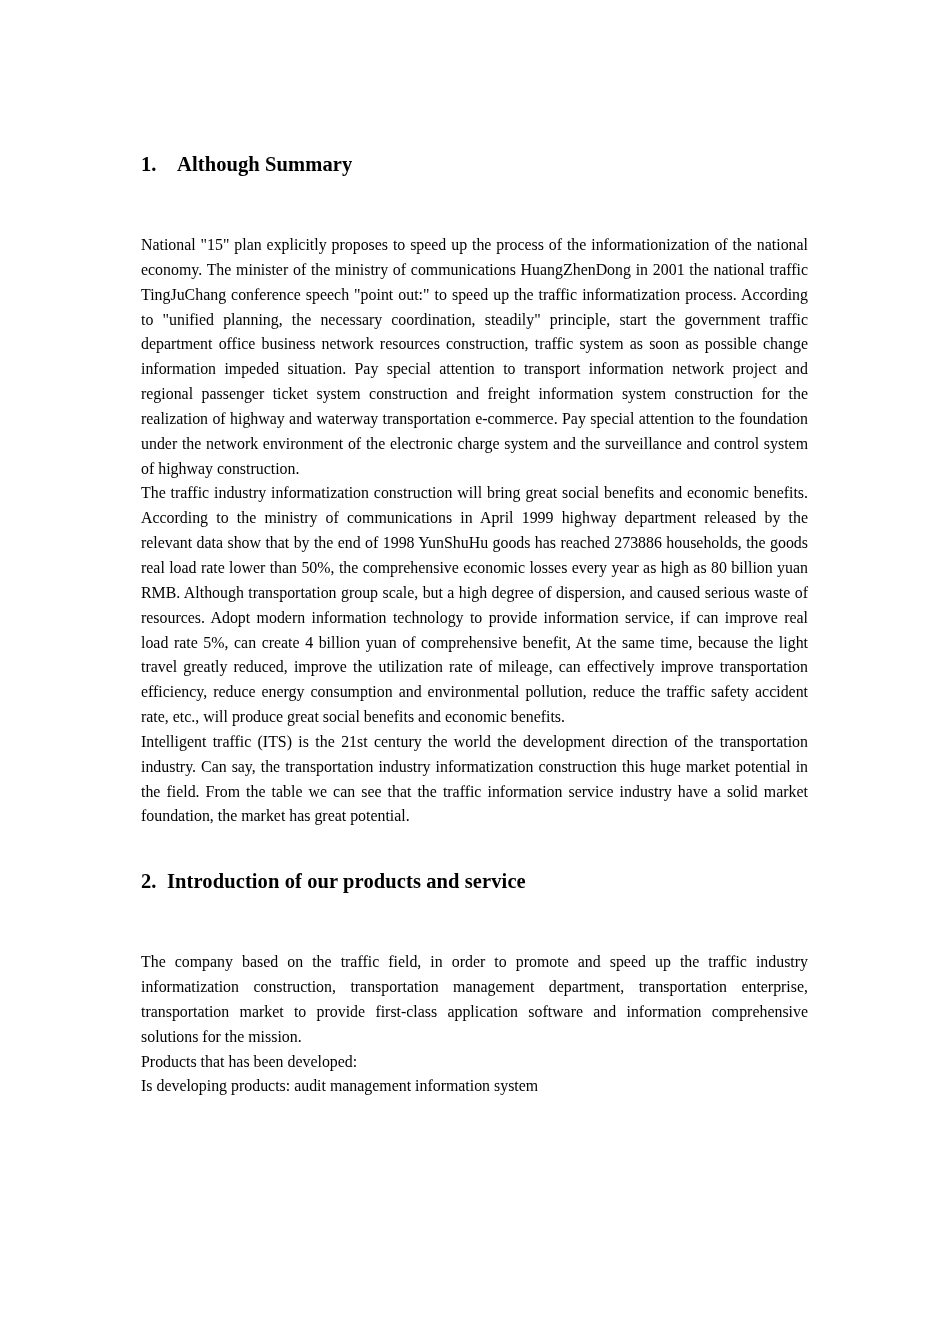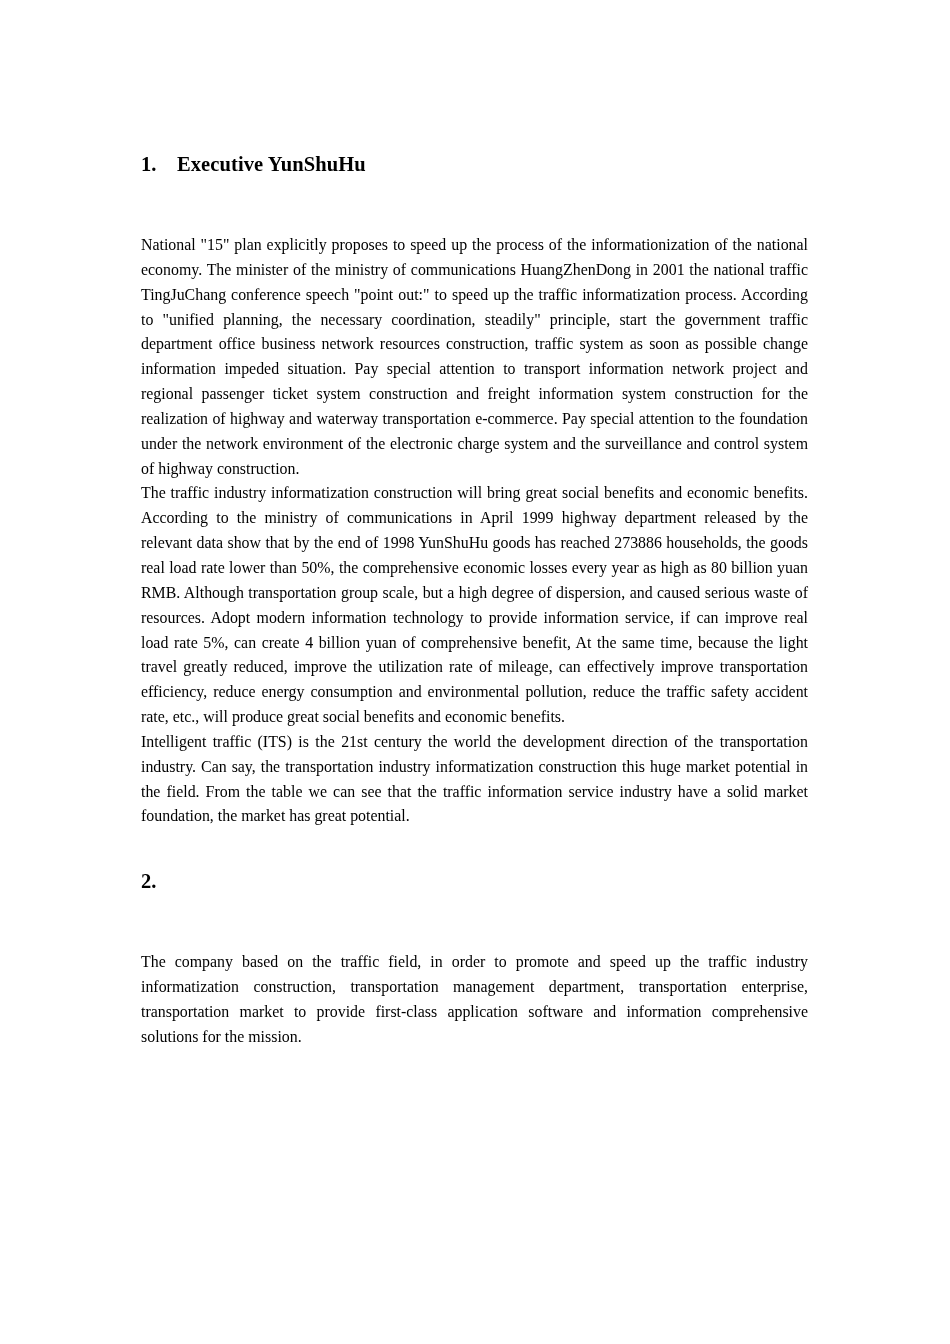--- a/index.html
+++ b/index.html
@@ -83,31 +83,34 @@
   }
 </style>
 </head>
 <body>
 
 <div class="page">
   <div class="content">
 
     <div class="heading" id="heading-1">
       <span class="num">1.</span>
-        <span class="htext">Executive YunShuHu</span>
+        <span class="htext">Although Summary</span>
     </div>
 
     <div class="block-after-heading">
       <p class="para">National "15" plan explicitly proposes to speed up the process of the informationization of the national economy. The minister of the ministry of communications HuangZhenDong in 2001 the national traffic TingJuChang conference speech "point out:" to speed up the traffic informatization process. According to "unified planning, the necessary coordination, steadily" principle, start the government traffic department office business network resources construction, traffic system as soon as possible change information impeded situation. Pay special attention to transport information network project and regional passenger ticket system construction and freight information system construction for the realization of highway and waterway transportation e-commerce. Pay special attention to the foundation under the network environment of the electronic charge system and the surveillance and control system of highway construction.</p>
       <p class="para">The traffic industry informatization construction will bring great social benefits and economic benefits. According to the ministry of communications in April 1999 highway department released by the relevant data show that by the end of 1998 YunShuHu goods has reached 273886 households, the goods real load rate lower than 50%, the comprehensive economic losses every year as high as 80 billion yuan RMB. Although transportation group scale, but a high degree of dispersion, and caused serious waste of resources. Adopt modern information technology to provide information service, if can improve real load rate 5%, can create 4 billion yuan of comprehensive benefit, At the same time, because the light travel greatly reduced, improve the utilization rate of mileage, can effectively improve transportation efficiency, reduce energy consumption and environmental pollution, reduce the traffic safety accident rate, etc., will produce great social benefits and economic benefits.</p>
       <p class="para">Intelligent traffic (ITS) is the 21st century the world the development direction of the transportation industry. Can say, the transportation industry informatization construction this huge market potential in the field. From the table we can see that the traffic information service industry have a solid market foundation, the market has great potential.</p>
     </div>
 
     <div class="heading" id="heading-2">
       <span class="num">2.</span>
+        <span class="htext">Introduction of our products and service</span>
     </div>
 
     <div class="block-after-heading">
       <p class="para">The company based on the traffic field, in order to promote and speed up the traffic industry informatization construction, transportation management department, transportation enterprise, transportation market to provide first-class application software and information comprehensive solutions for the mission.</p>
+      <p class="para last-flush">Products that has been developed:</p>
+      <p class="para last-flush">Is developing products: audit management information system</p>
     </div>
 
   </div>
 </div>
 
 </body></html>

